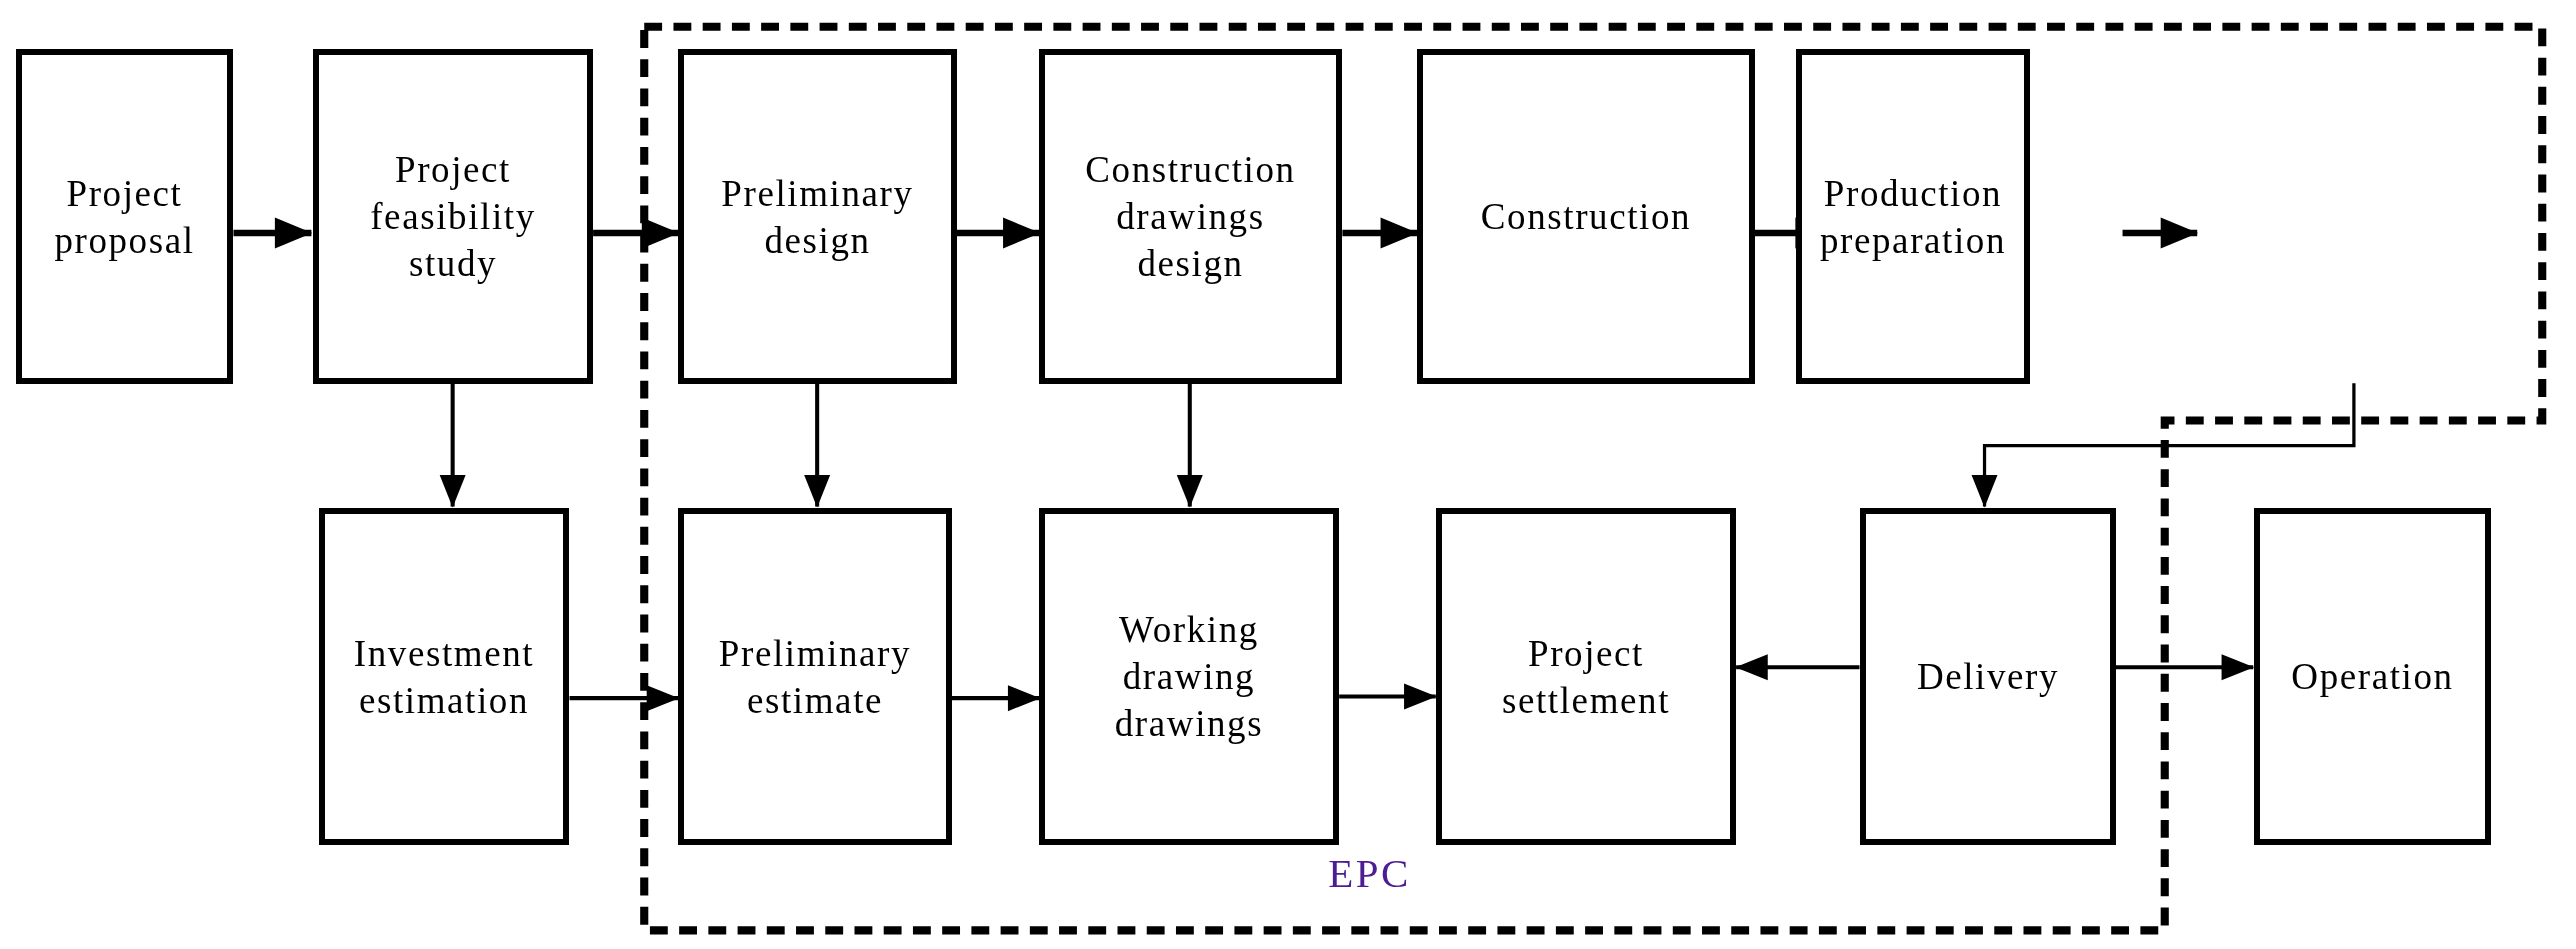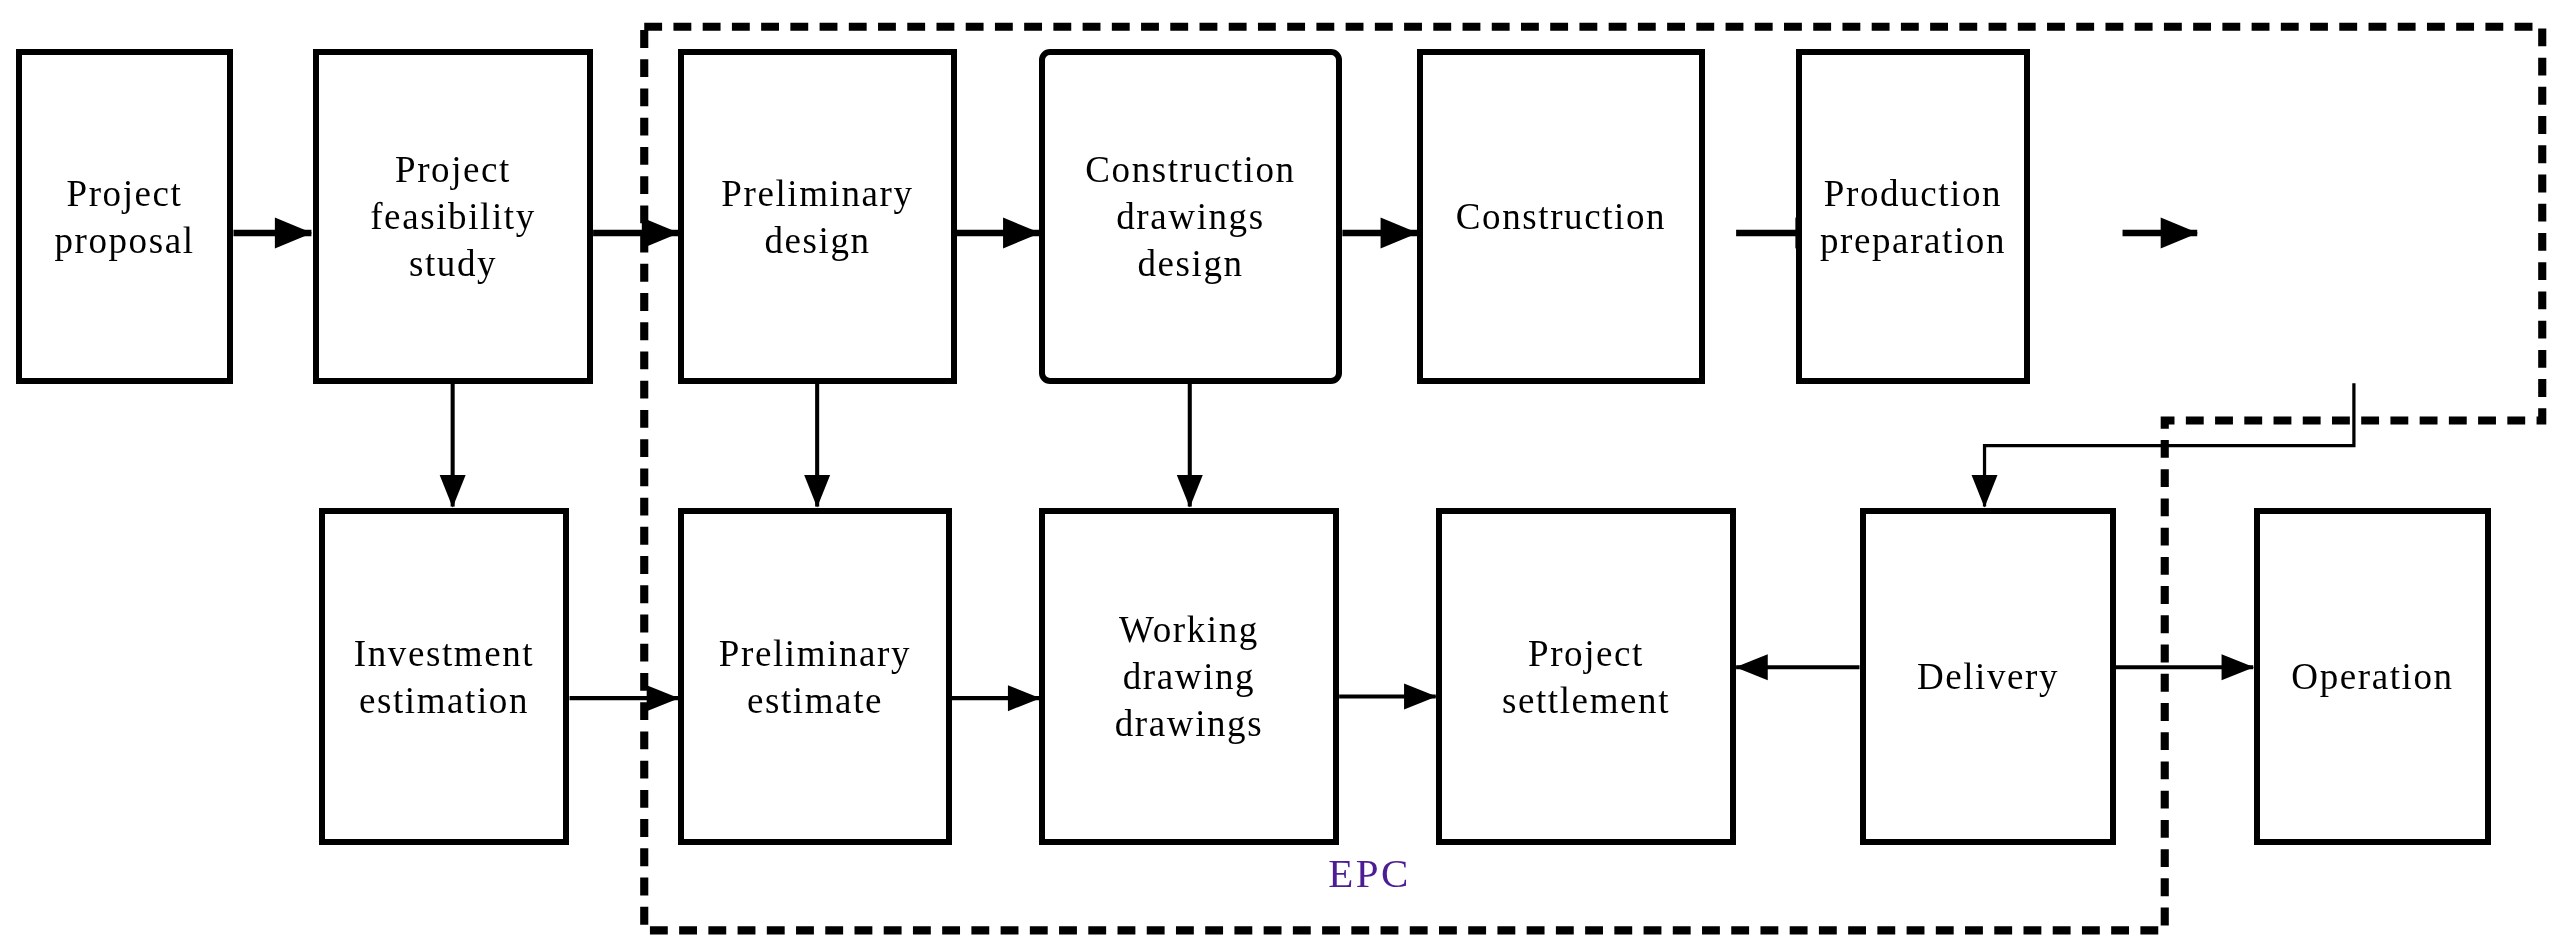--- a/index.html
+++ b/index.html
@@ -87,24 +87,24 @@
 
   <div class="node r1" style="left:16px;width:217px;">
     <span>Project proposal</span>
   </div>
   <div class="node r1" style="left:313px;width:280px;">
     <span>Project feasibility study</span>
   </div>
   <div class="node r1" style="left:678px;width:279px;">
     <span>Preliminary design</span>
   </div>
-  <div class="node r1" style="left:1039px;width:303px;border-radius:11px;">
+  <div class="node r1" style="left:1039px;width:303px;">
     <span>Construction drawings design</span>
   </div>
-  <div class="node r1" style="left:1417px;width:288px;">
+  <div class="node r1" style="left:1417px;width:338px;">
     <span>Construction</span>
   </div>
   <div class="node r1" style="left:1796px;width:234px;">
     <span>Production preparation</span>
   </div>
 
   <div class="node r2" style="left:319px;width:250px;">
     <span>Investment estimation</span>
   </div>
   <div class="node r2" style="left:678px;width:274px;">

